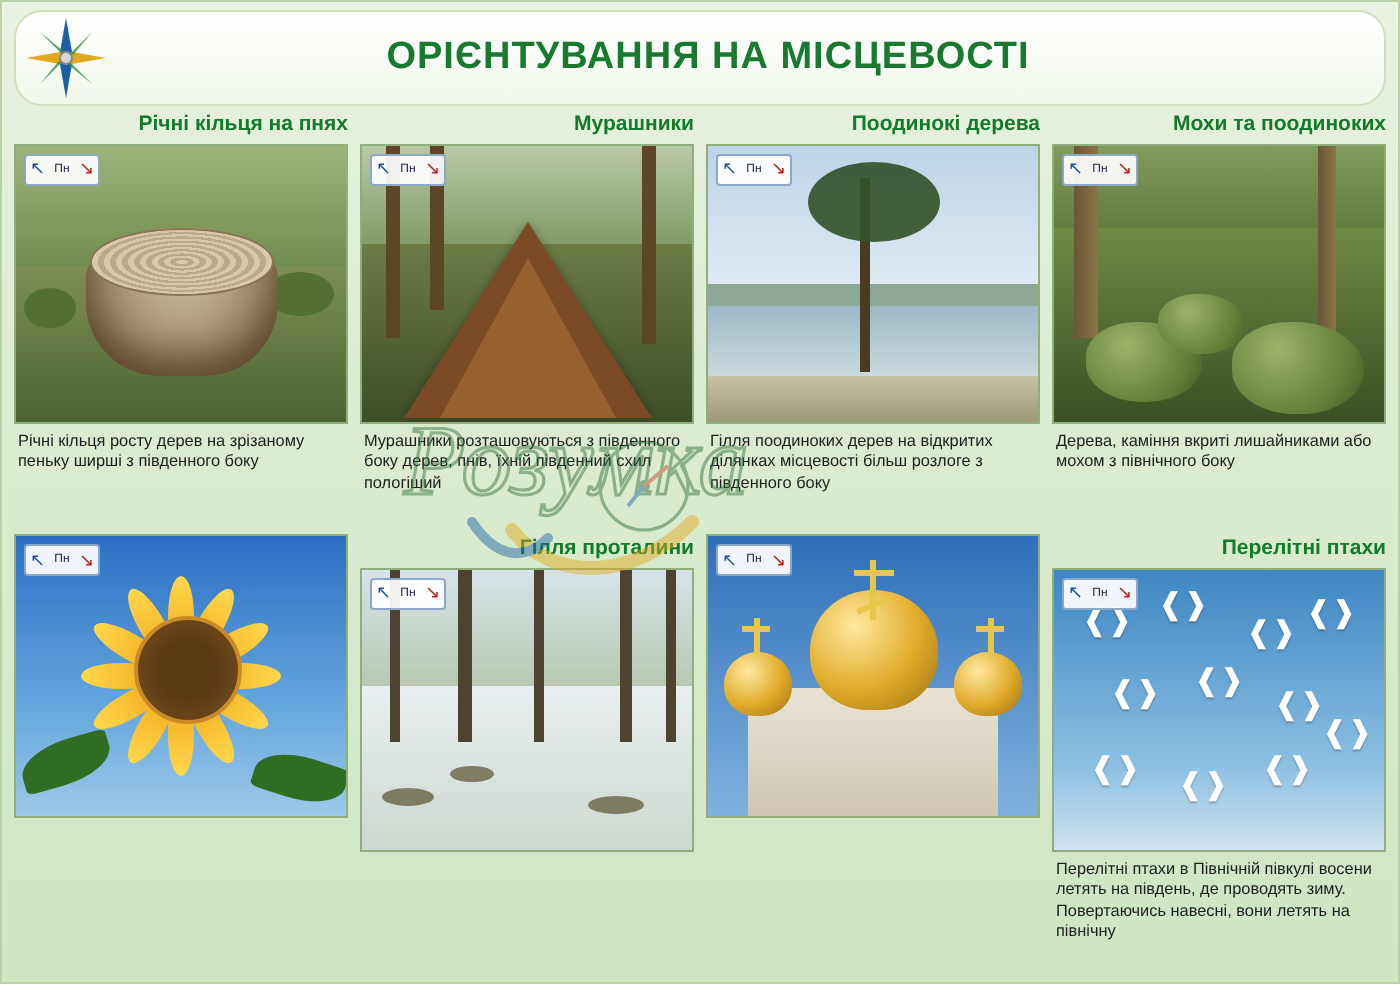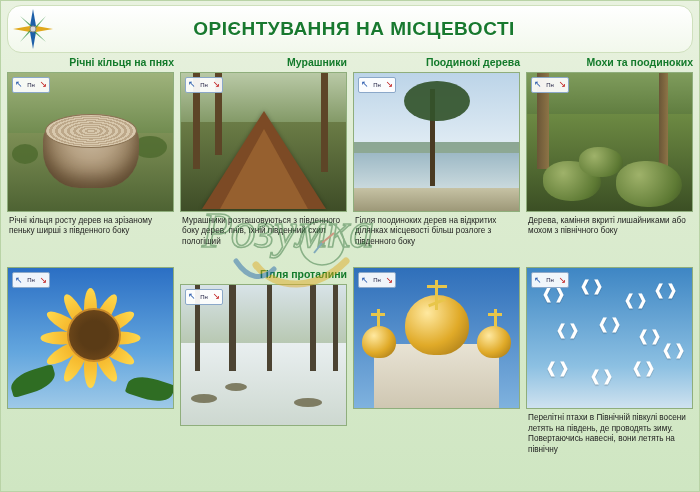--- a/index.html
+++ b/index.html
@@ -359,20 +359,21 @@
         <div class="cross-h" style="right:24px;margin-right:-7px;bottom:66%;width:14px;"></div>
         <div class="mini-compass">
           <span class="arrow2">↖</span>
           <span>Пн</span>
           <span class="arrow">↘</span>
         </div>
       </div>
     </div>
 
     <div class="cell row2">
+      <div class="cell-title">Перелітні птахи</div>
       <div class="photo p8">
         <div class="bird" style="left:14px;top:18px;">❰❱</div>
         <div class="bird" style="left:52px;top:10px;">❰❱</div>
         <div class="bird" style="left:96px;top:24px;">❰❱</div>
         <div class="bird" style="left:126px;top:14px;">❰❱</div>
         <div class="bird" style="left:28px;top:54px;">❰❱</div>
         <div class="bird" style="left:70px;top:48px;">❰❱</div>
         <div class="bird" style="left:110px;top:60px;">❰❱</div>
         <div class="bird" style="left:18px;top:92px;">❰❱</div>
         <div class="bird" style="left:62px;top:100px;">❰❱</div>

